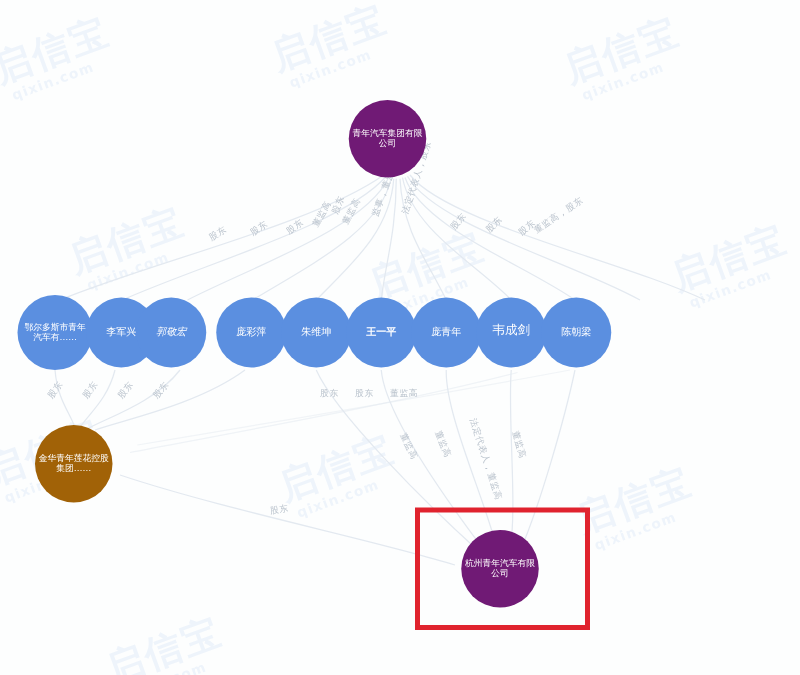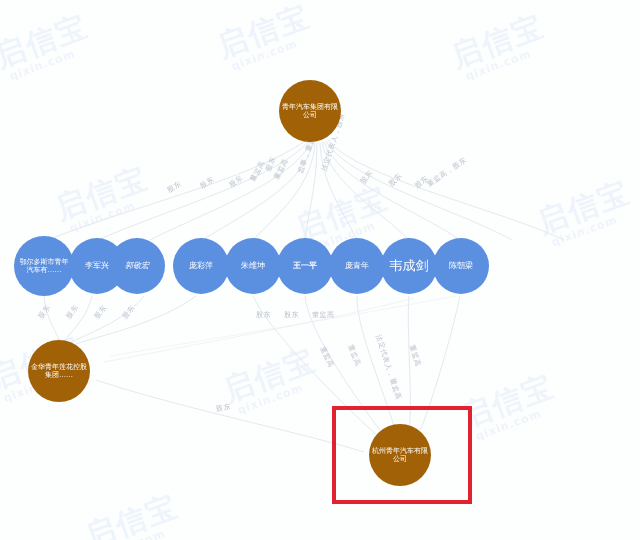--- a/index.html
+++ b/index.html
@@ -44,21 +44,21 @@
     position:absolute;z-index:4;
     border-radius:50%;
     display:flex;align-items:center;justify-content:center;
     text-align:center;
     color:#ffffff;
     line-height:1.18;
     box-sizing:border-box;
     user-select:none;
   }
   .node span{display:block;padding:0 3px;}
-  .node.green{background:#a16207;}
+  .node.green{background:#701a75;}
   .node.blue{background:#5b8fe0;}
   .node.blue.lite{background:#a16207;}
   
   #highlight-box{
     position:absolute;z-index:5;
     border:4px solid #e0232e;
     background:transparent;
     box-sizing:border-box;
   }
 </style>
@@ -192,21 +192,21 @@
   </div>
   <div class="node blue" style="left:225px;top:238px;width:56px;height:56px;font-size:8px;align-items:center;">
     <span>朱维坤</span>
   </div>
   <div class="node blue" style="left:277px;top:238px;width:56px;height:56px;font-size:8px;font-weight:bold;">
     <span>王一平</span>
   </div>
   <div class="node blue" style="left:329px;top:238px;width:56px;height:56px;font-size:8px;">
     <span>庞青年</span>
   </div>
-  <div class="node blue" style="left:381px;top:238px;width:56px;height:56px;font-size:13px;">
+  <div class="node blue" style="left:381px;top:238px;width:56px;height:56px;font-size:10px;font-family:Liberation Mono, monospace;">
     <span>韦成剑</span>
   </div>
   <div class="node blue" style="left:433px;top:238px;width:56px;height:56px;font-size:8px;">
     <span>陈朝梁</span>
   </div>
 
   <div class="node blue lite" style="left:28px;top:340px;width:62px;height:62px;font-size:7px;">
     <span>金华青年莲花控股集团……</span>
   </div>
 

